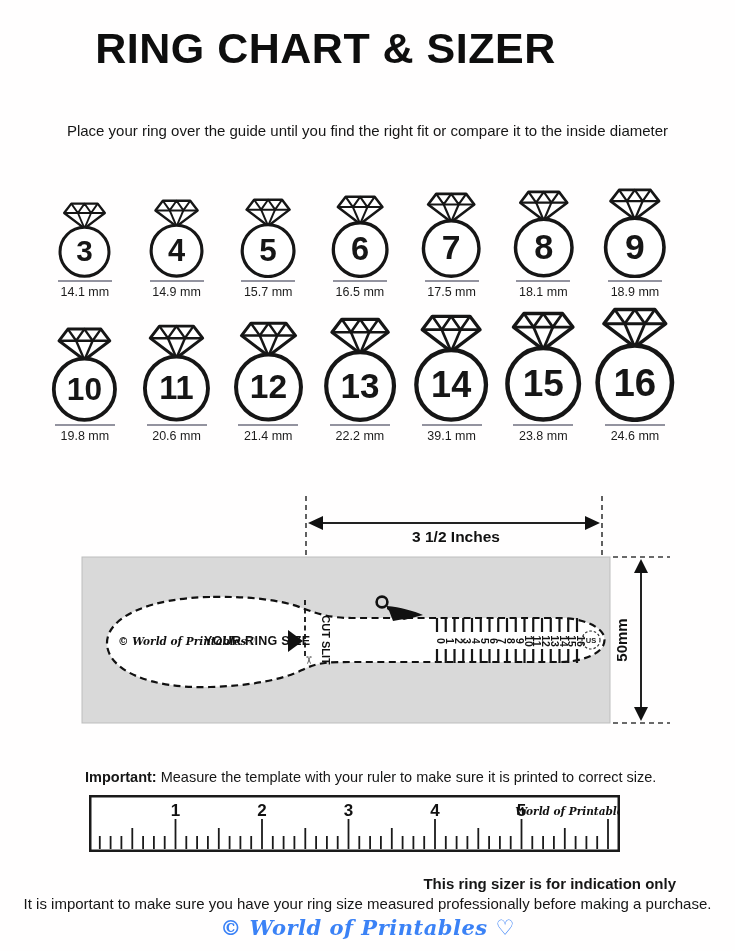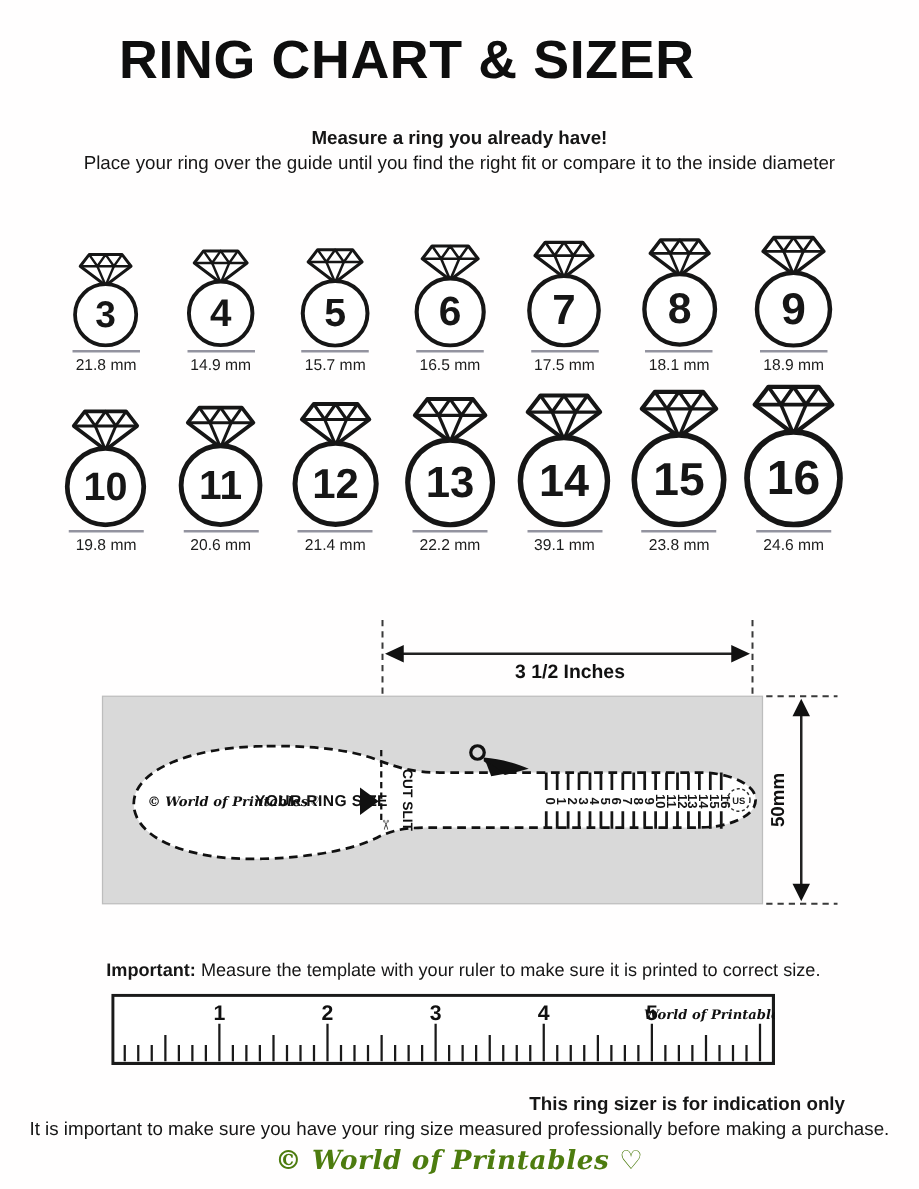--- a/index.html
+++ b/index.html
@@ -23,46 +23,45 @@
   .sizer-svg{position:absolute;left:0;top:480px;}
   .important{position:absolute;left:85px;top:769px;width:600px;font-size:14.5px;}
   .important b{font-weight:700;}
   .ruler-svg{position:absolute;left:89px;top:795px;}
   .foot-bold{position:absolute;top:875px;left:0;width:676px;text-align:right;
              font-size:15px;font-weight:700;}
   .foot-reg{position:absolute;top:895px;left:0;width:735px;text-align:center;
             font-size:15px;}
   .brand-logo{position:absolute;top:915px;left:0;width:735px;text-align:center;
               font-family:"DejaVu Serif",serif;font-style:italic;font-weight:700;
-              font-size:21px;letter-spacing:.5px;color:#4d7c0f;}
+              font-size:21px;letter-spacing:.5px;color:#3b82f6;}
   text{font-family:"Liberation Sans",sans-serif;}
   .script-text{font-family:"DejaVu Serif",serif;font-style:italic;font-weight:700;}
 </style>
 </head>
 <body>
 
 <div class="page">
 
   <div class="title">RING CHART &amp; SIZER</div>
-  <div class="sub-bold">Measure a ring you already have!</div>
   <div class="sub-reg">Place your ring over the guide until you find the right fit or compare it to the inside diameter</div>
 
   <div id="ring-row-0" class="ring-row ring-row-1">
       <div class="ring-cell">
         <svg viewBox="0 0 100 138" width="55.0" height="75.9">
     <polygon points="13,20 26,3 74,3 87,20 50,48" fill="#fff" stroke="#161616" stroke-width="4.2" stroke-linejoin="round"></polygon>
     <polyline points="26,3 38,20 50,3 62,20 74,3" fill="none" stroke="#161616" stroke-width="3.4" stroke-linejoin="round"></polyline>
     <line x1="13" y1="20" x2="87" y2="20" stroke="#161616" stroke-width="3.4"></line>
     <line x1="38" y1="20" x2="50" y2="48" stroke="#161616" stroke-width="3.4"></line>
     <line x1="62" y1="20" x2="50" y2="48" stroke="#161616" stroke-width="3.4"></line>
     <circle cx="50" cy="90.5" r="44.5" fill="#fff" stroke="#161616" stroke-width="5.5"></circle>
     <text x="50" y="108" text-anchor="middle" font-size="54" font-weight="600" fill="#161616">3</text>
   </svg>
         <div class="ring-line"></div>
-        <div class="ring-mm">21.8 mm</div>
+        <div class="ring-mm">14.1 mm</div>
       </div>
       <div class="ring-cell">
         <svg viewBox="0 0 100 138" width="57.1" height="78.8">
     <polygon points="13,20 26,3 74,3 87,20 50,48" fill="#fff" stroke="#161616" stroke-width="4.2" stroke-linejoin="round"></polygon>
     <polyline points="26,3 38,20 50,3 62,20 74,3" fill="none" stroke="#161616" stroke-width="3.4" stroke-linejoin="round"></polyline>
     <line x1="13" y1="20" x2="87" y2="20" stroke="#161616" stroke-width="3.4"></line>
     <line x1="38" y1="20" x2="50" y2="48" stroke="#161616" stroke-width="3.4"></line>
     <line x1="62" y1="20" x2="50" y2="48" stroke="#161616" stroke-width="3.4"></line>
     <circle cx="50" cy="90.5" r="44.5" fill="#fff" stroke="#161616" stroke-width="5.5"></circle>
     <text x="50" y="108" text-anchor="middle" font-size="54" font-weight="600" fill="#161616">4</text>

